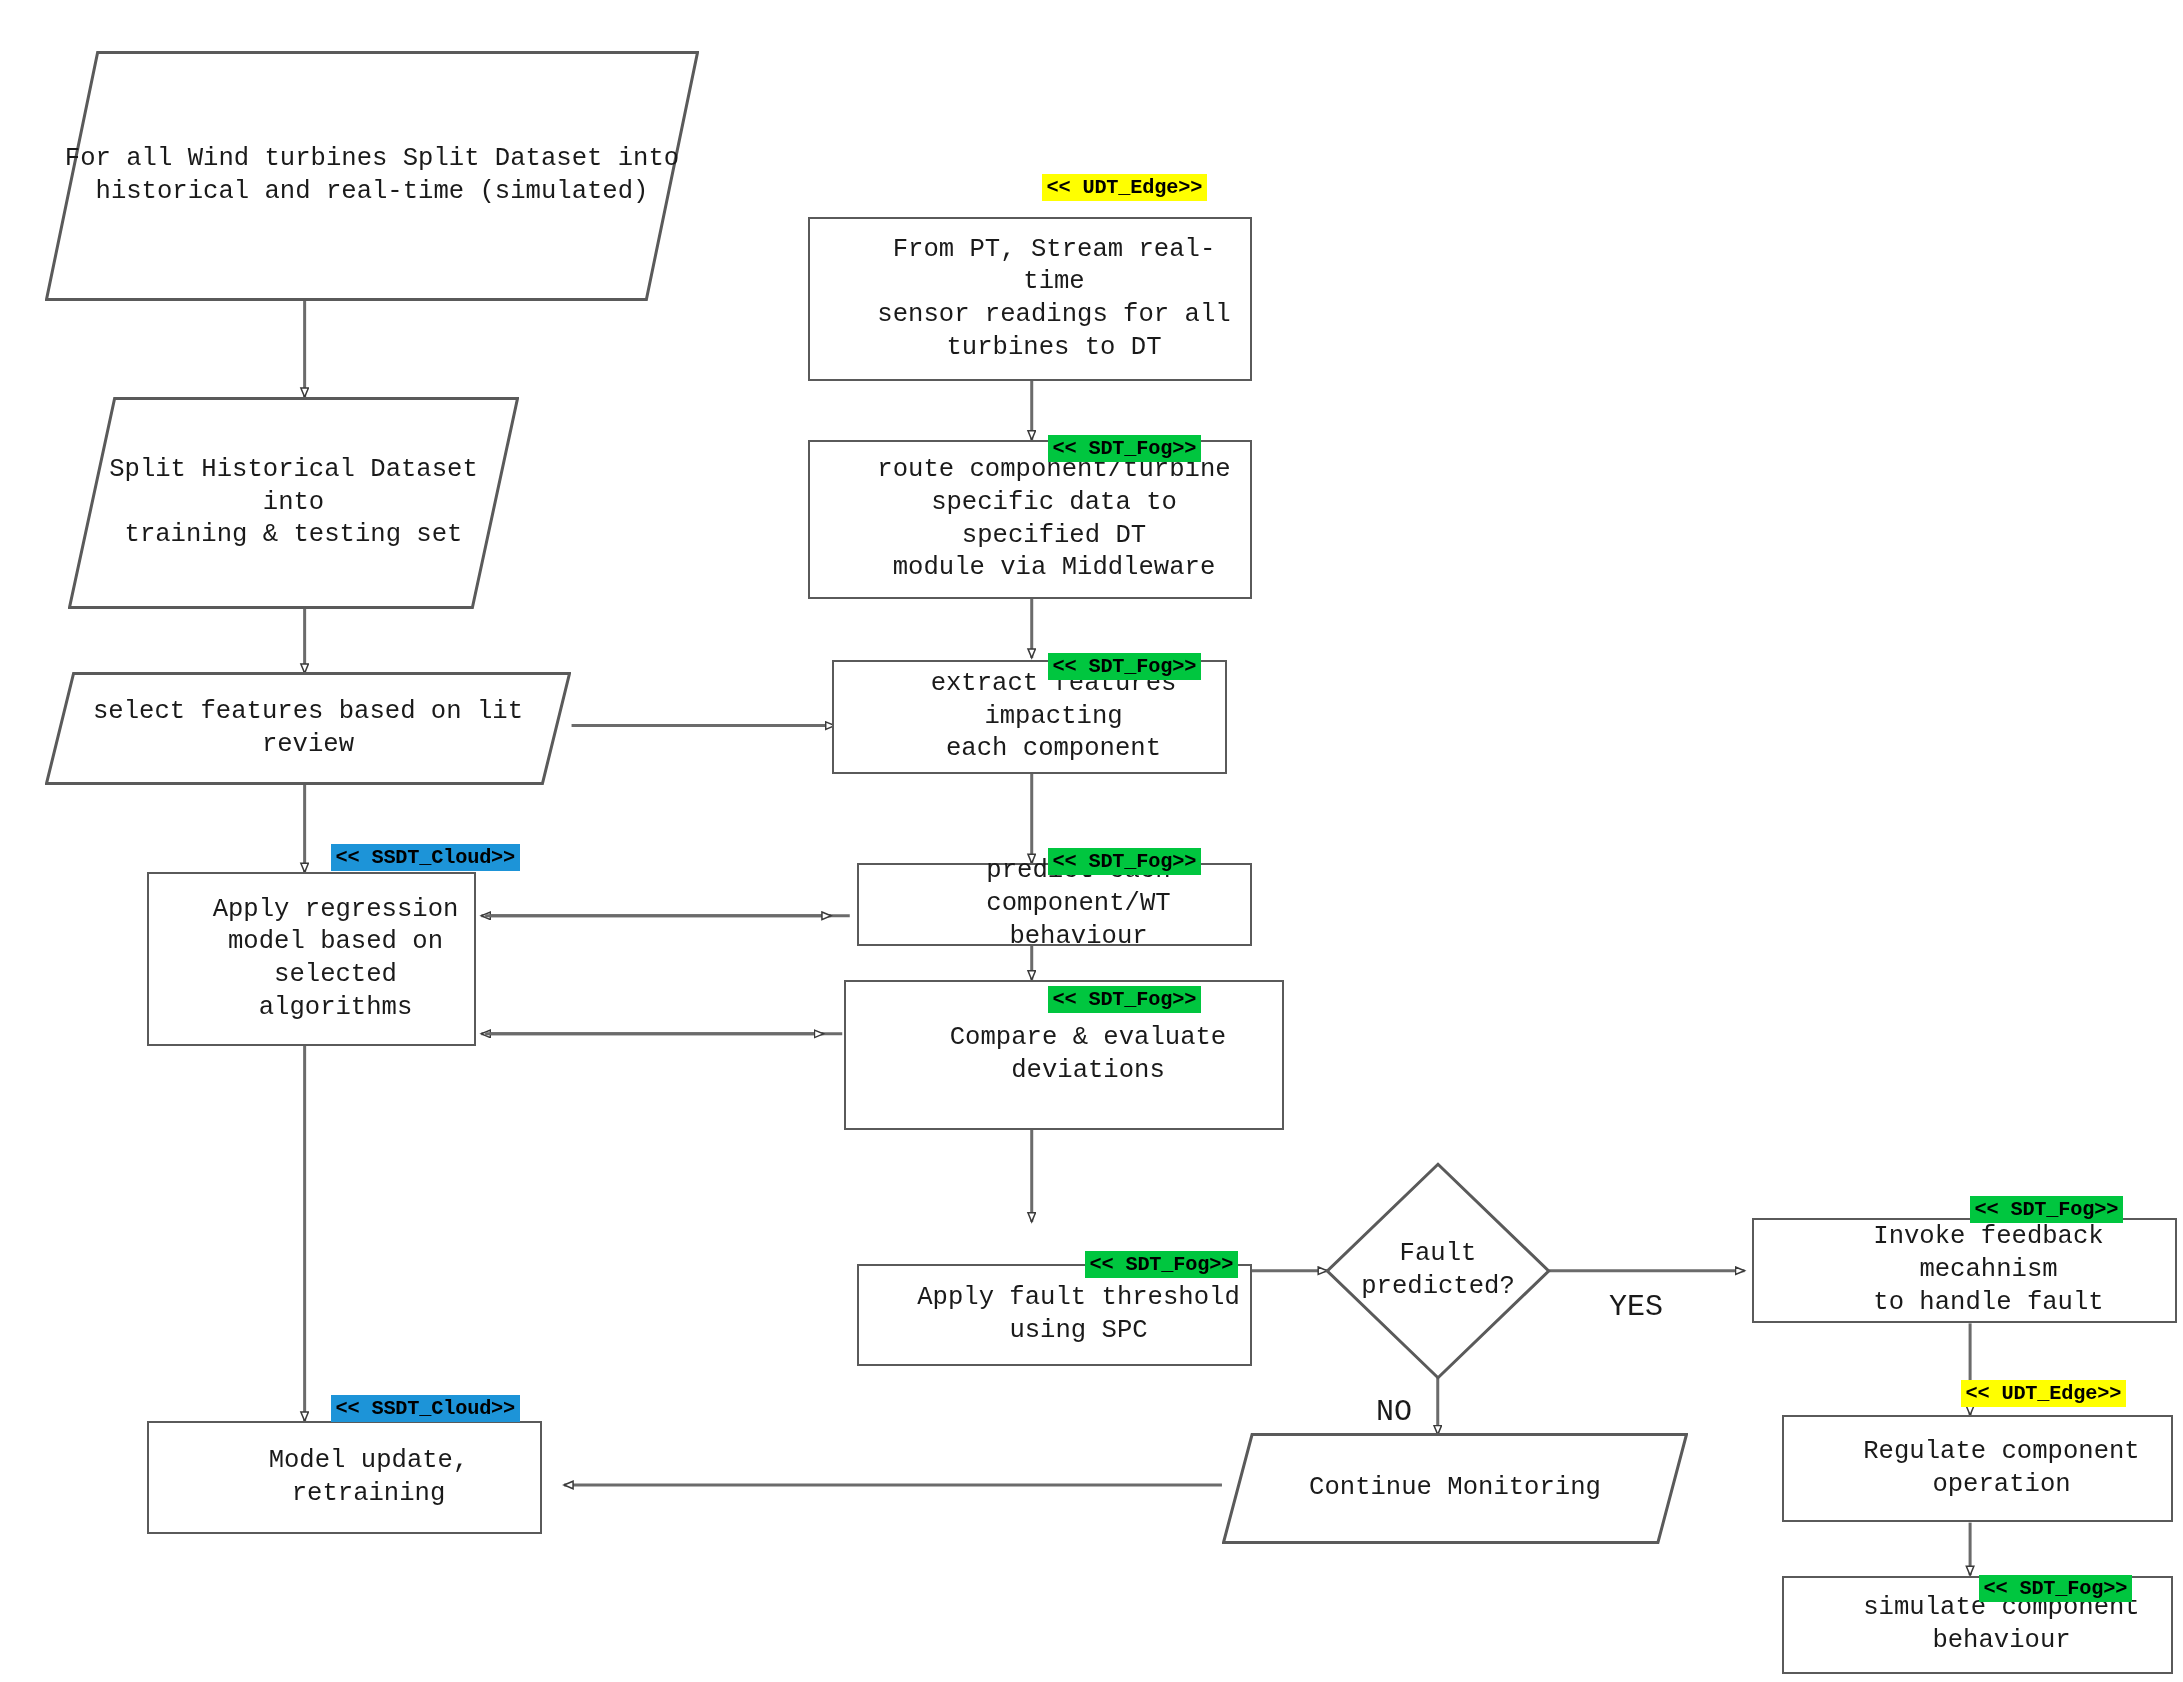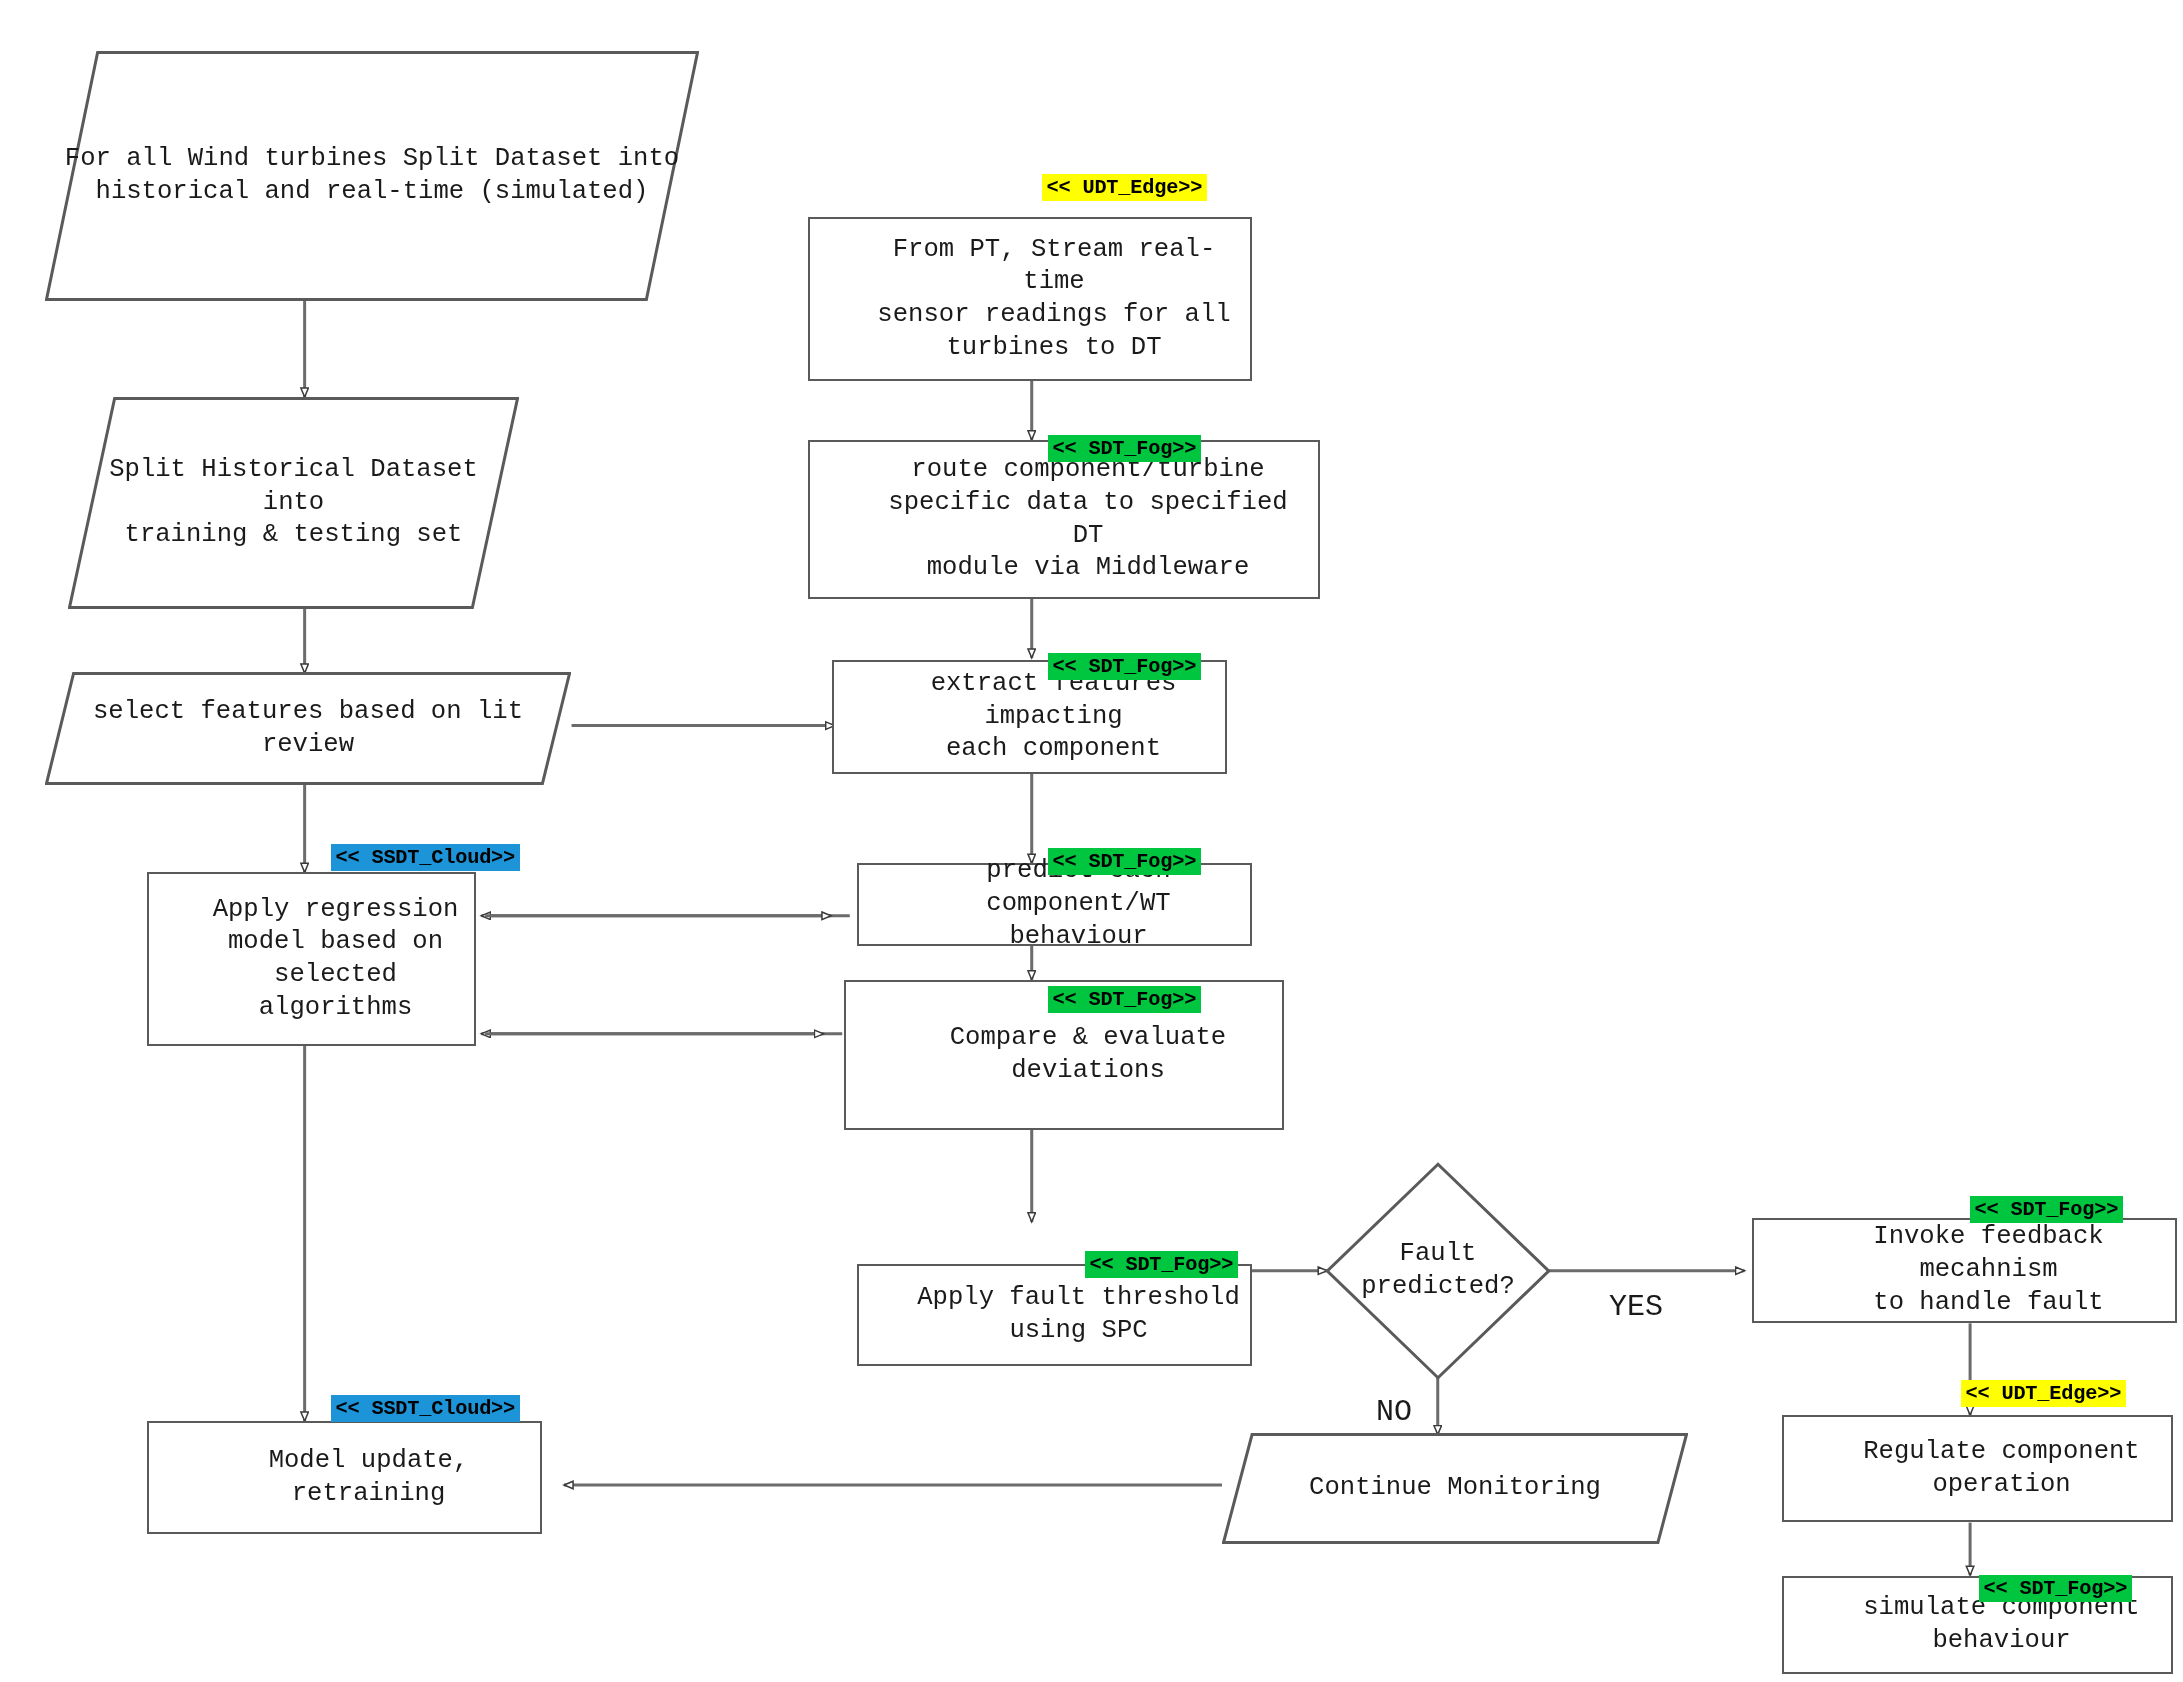--- a/index.html
+++ b/index.html
@@ -180,21 +180,21 @@
   <div class="node rect" style="left:147px; top:1421px; width:395px; height:113px;">
     <div class="txt">Model update, retraining</div>
   </div>
 
   <div class="node rect" style="left:808px; top:217px; width:444px; height:164px;">
     <div class="txt">From PT, Stream real-time
 sensor readings for all
 turbines to DT</div>
   </div>
 
-  <div class="node rect" style="left:808px; top:440px; width:512px; height:159px;">
+  <div class="node rect" style="left:808px; top:440px; width:444px; height:159px;">
     <div class="txt">route component/turbine
 specific data to specified DT
 module via Middleware</div>
   </div>
 
   <div class="node rect" style="left:832px; top:660px; width:395px; height:114px;">
     <div class="txt">extract features impacting
 each component</div>
   </div>
 

